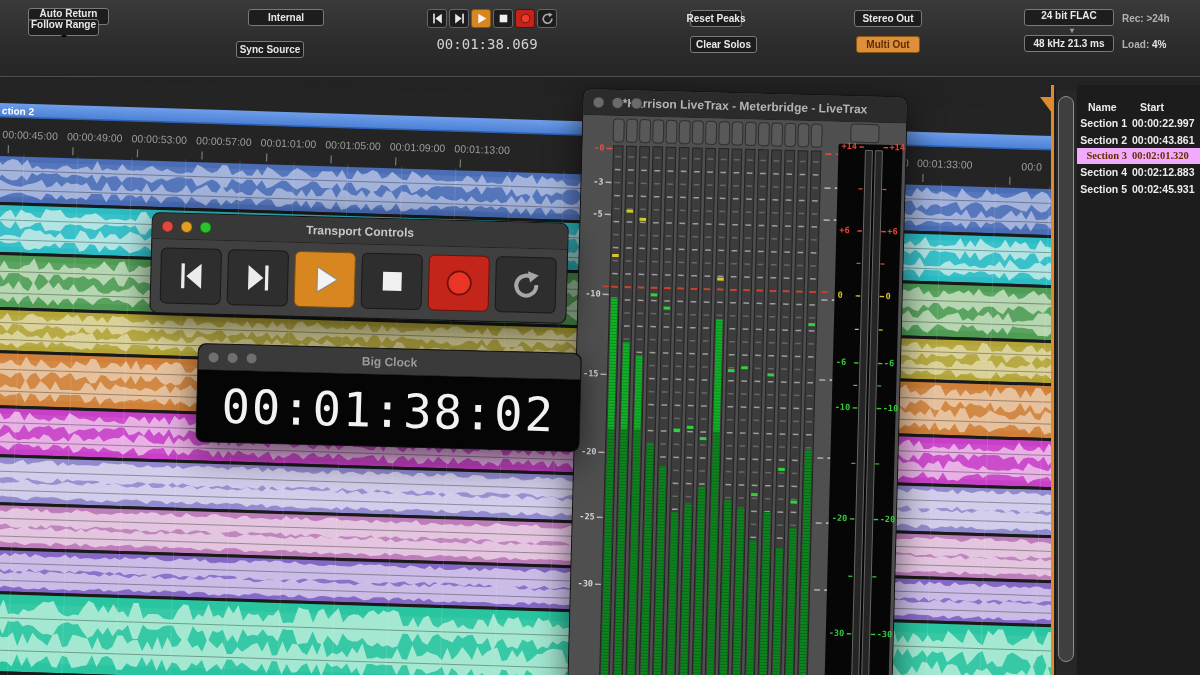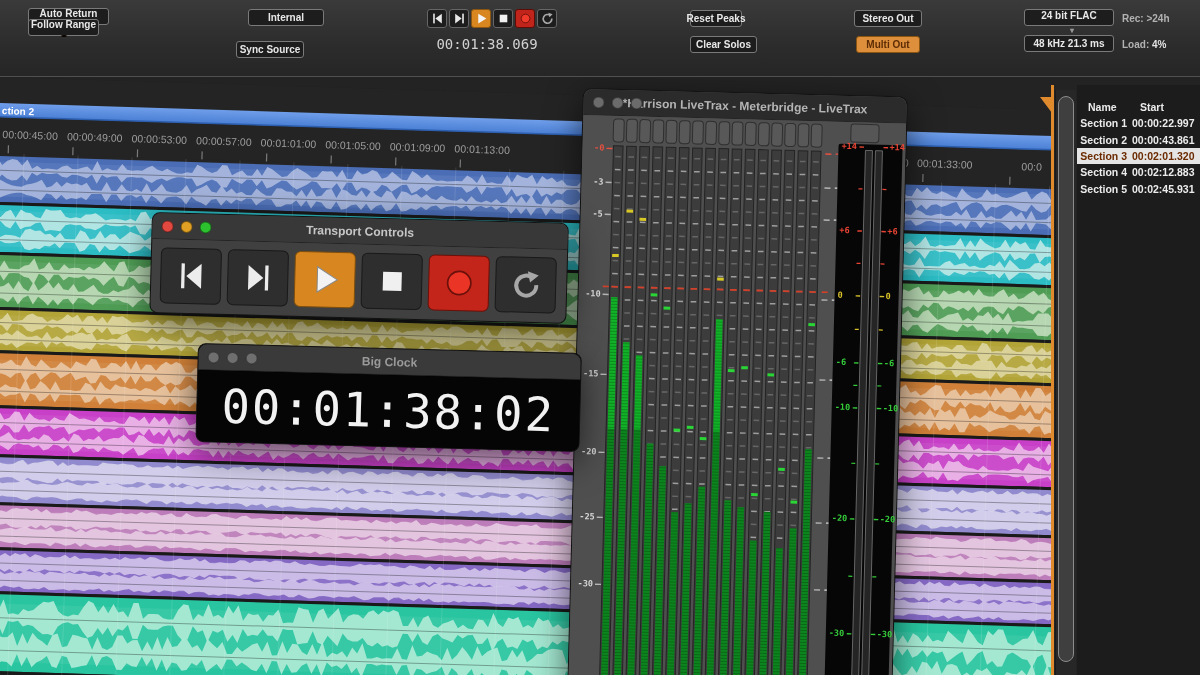--- a/index.html
+++ b/index.html
@@ -63,21 +63,21 @@
   .sb-thumb{position:absolute;left:2px;right:2px;top:6px;height:566px;background:#3f3f3f;
             border:1px solid #8c8c8c;border-radius:9px;}
   .sections{position:absolute;left:1077px;top:8px;width:123px;height:590px;background:#1c1c1c;z-index:15;
             color:#ececec;font-size:10.5px;font-weight:bold;}
   .sec-header{display:flex;height:17px;align-items:center;margin-top:13px;}
   .sec-header .h-name{width:52px;padding-left:11px;}
   .sec-header .h-start{padding-left:11px;}
   .sec-row{display:flex;height:16.4px;align-items:center;}
   .sec-row .s-name{width:50px;text-align:right;}
   .sec-row .s-start{padding-left:5px;}
-  .sec-row.selected{background:#e5e5e5;color:#6b2a00;}
+  .sec-row.selected{background:#f0abfc;color:#6b2a00;font-family:Liberation Serif, serif;}
 </style>
 </head>
 <body>
 
 <div class="stage">
 
   <div class="toolbar">
     <button class="tb-btn" style="left:28px;top:8px;width:81px">
       <span>Auto Return</span>
       <span class="led-dot"></span>

